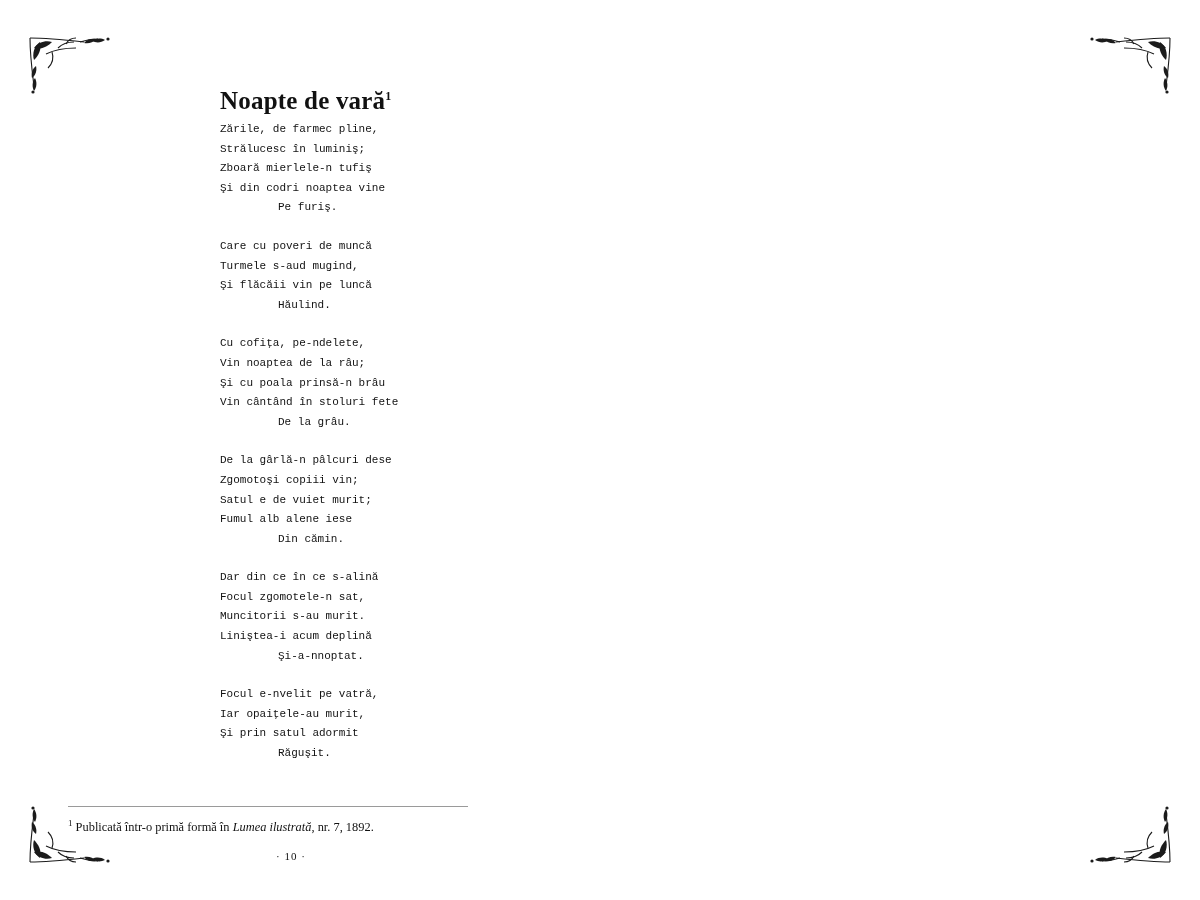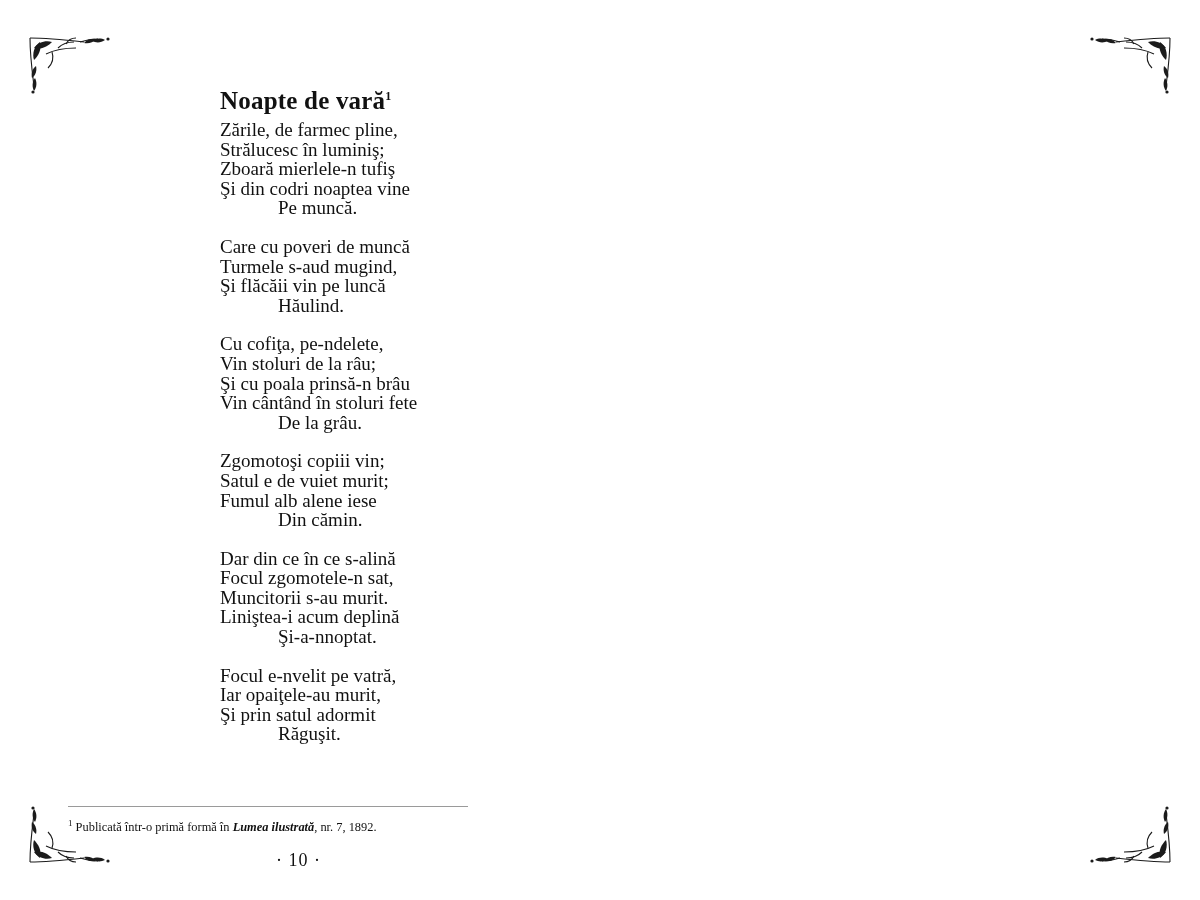--- a/index.html
+++ b/index.html
@@ -49,22 +49,23 @@
     font-size: 25px;
     letter-spacing: 0.2px;
   }
   .poem-title .fn {
     font-size: 12px;
     vertical-align: super;
   }
 
   .column {
     position: absolute;
-    font-size: 19px;
+    font-size: 11px;
     line-height: 19.6px;
+    font-family: Liberation Mono, monospace;
   }
   .col-left  { left: 220px; top: 120px; width: 340px; }
 
   .stanza { margin-bottom: 19px; }
   .line { white-space: pre; }
   .line.indent { padding-left: 58px; }
 
   .footnote-rule {
     position: absolute;
     left: 68px;
@@ -78,25 +79,25 @@
     left: 68px;
     top: 815px;
     font-size: 12.4px;
     line-height: 16px;
     width: 460px;
   }
   .footnote .fn-mark {
     font-size: 9px;
     vertical-align: super;
   }
-  .footnote em { font-style: italic; font-weight: bold; }
+  .footnote em { font-style: italic; }
 
   .folio {
     position: absolute;
-    font-size: 18px;
+    font-size: 11px;
     letter-spacing: 1px;
   }
   .folio-left  { left: 276px; top: 850px; }
 </style>
 </head>
 <body>
 
 <div class="spread">
 
   <div class="ornament orn-tl">
@@ -188,36 +189,37 @@
   <div class="page page-left">
 
     <h1 class="poem-title"><span>Noapte de vară</span><span class="fn">1</span></h1>
 
     <div class="column col-left" id="left-stanzas">
         <div class="stanza">
           <div class="line">Zările, de farmec pline,</div>
           <div class="line">Strălucesc în luminiş;</div>
           <div class="line">Zboară mierlele-n tufiş</div>
           <div class="line">Şi din codri noaptea vine</div>
-          <div class="line indent">Pe muncă.</div>
+          <div class="line indent">Pe furiş.</div>
         </div>
         <div class="stanza">
           <div class="line">Care cu poveri de muncă</div>
           <div class="line">Turmele s-aud mugind,</div>
           <div class="line">Şi flăcăii vin pe luncă</div>
           <div class="line indent">Hăulind.</div>
         </div>
         <div class="stanza">
           <div class="line">Cu cofiţa, pe-ndelete,</div>
-          <div class="line">Vin stoluri de la râu;</div>
+          <div class="line">Vin noaptea de la râu;</div>
           <div class="line">Şi cu poala prinsă-n brâu</div>
           <div class="line">Vin cântând în stoluri fete</div>
           <div class="line indent">De la grâu.</div>
         </div>
         <div class="stanza">
+          <div class="line">De la gârlă-n pâlcuri dese</div>
           <div class="line">Zgomotoşi copiii vin;</div>
           <div class="line">Satul e de vuiet murit;</div>
           <div class="line">Fumul alb alene iese</div>
           <div class="line indent">Din cămin.</div>
         </div>
         <div class="stanza">
           <div class="line">Dar din ce în ce s-alină</div>
           <div class="line">Focul zgomotele-n sat,</div>
           <div class="line">Muncitorii s-au murit.</div>
           <div class="line">Liniştea-i acum deplină</div>

